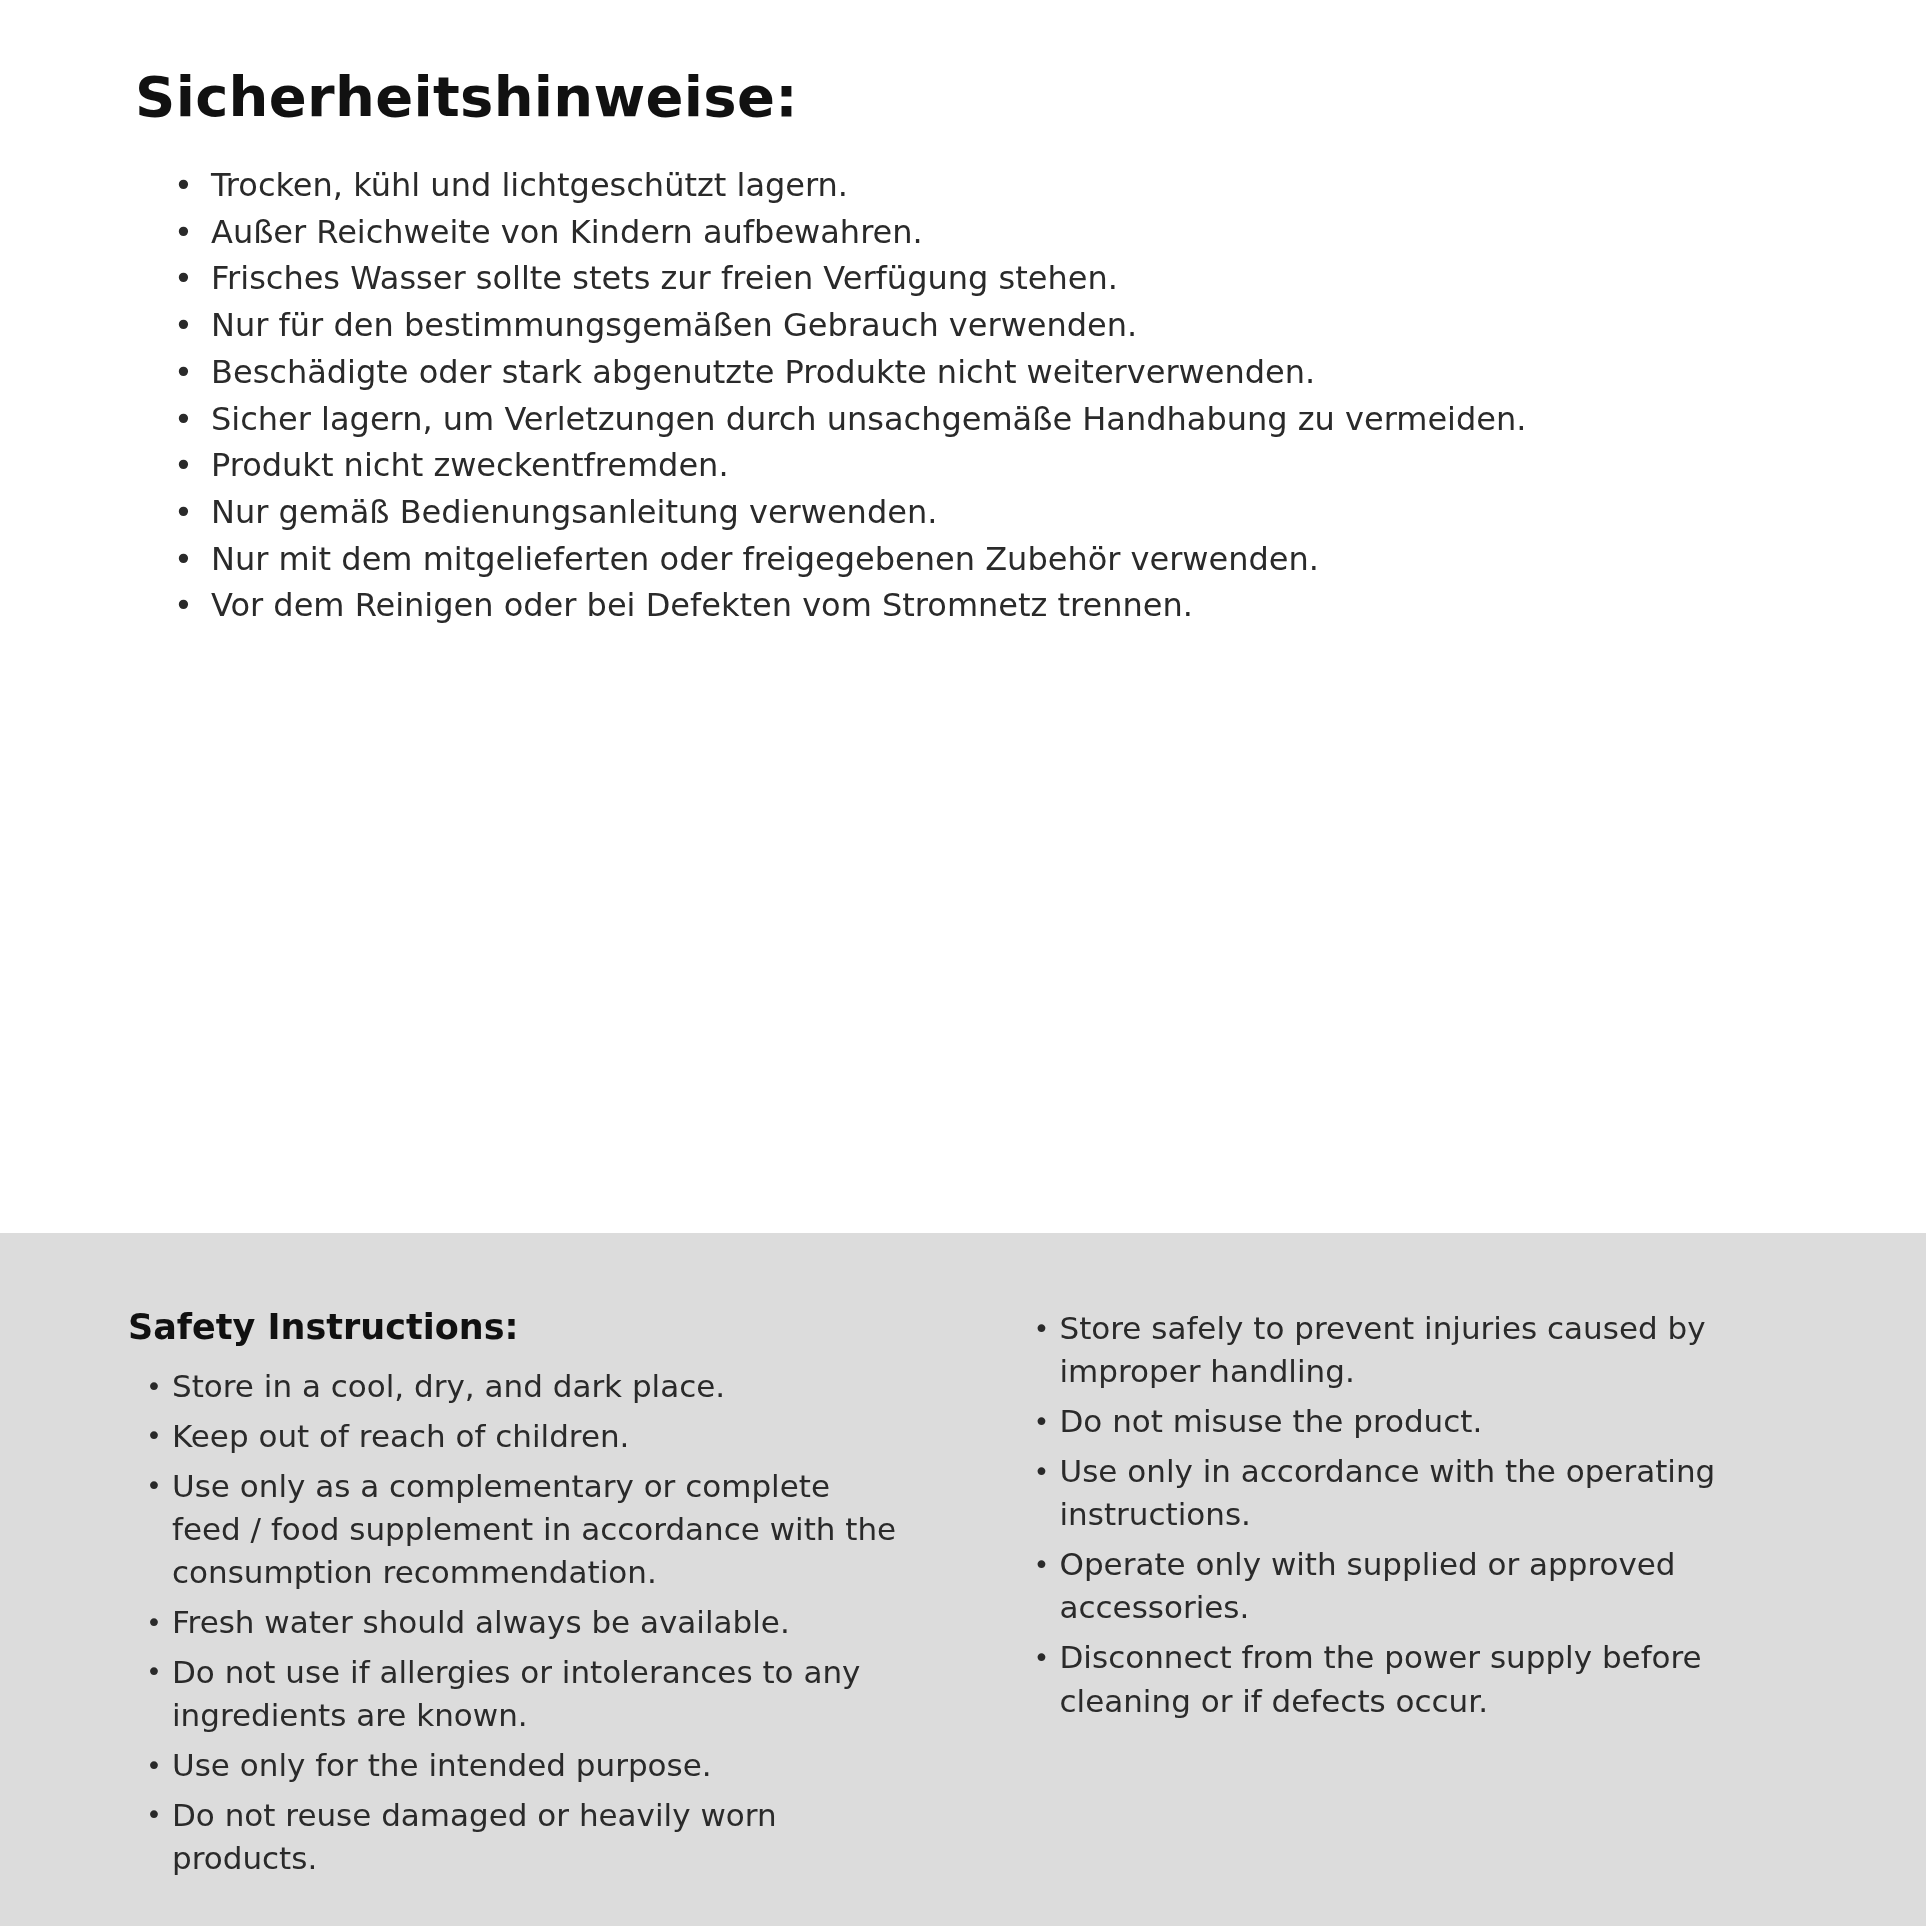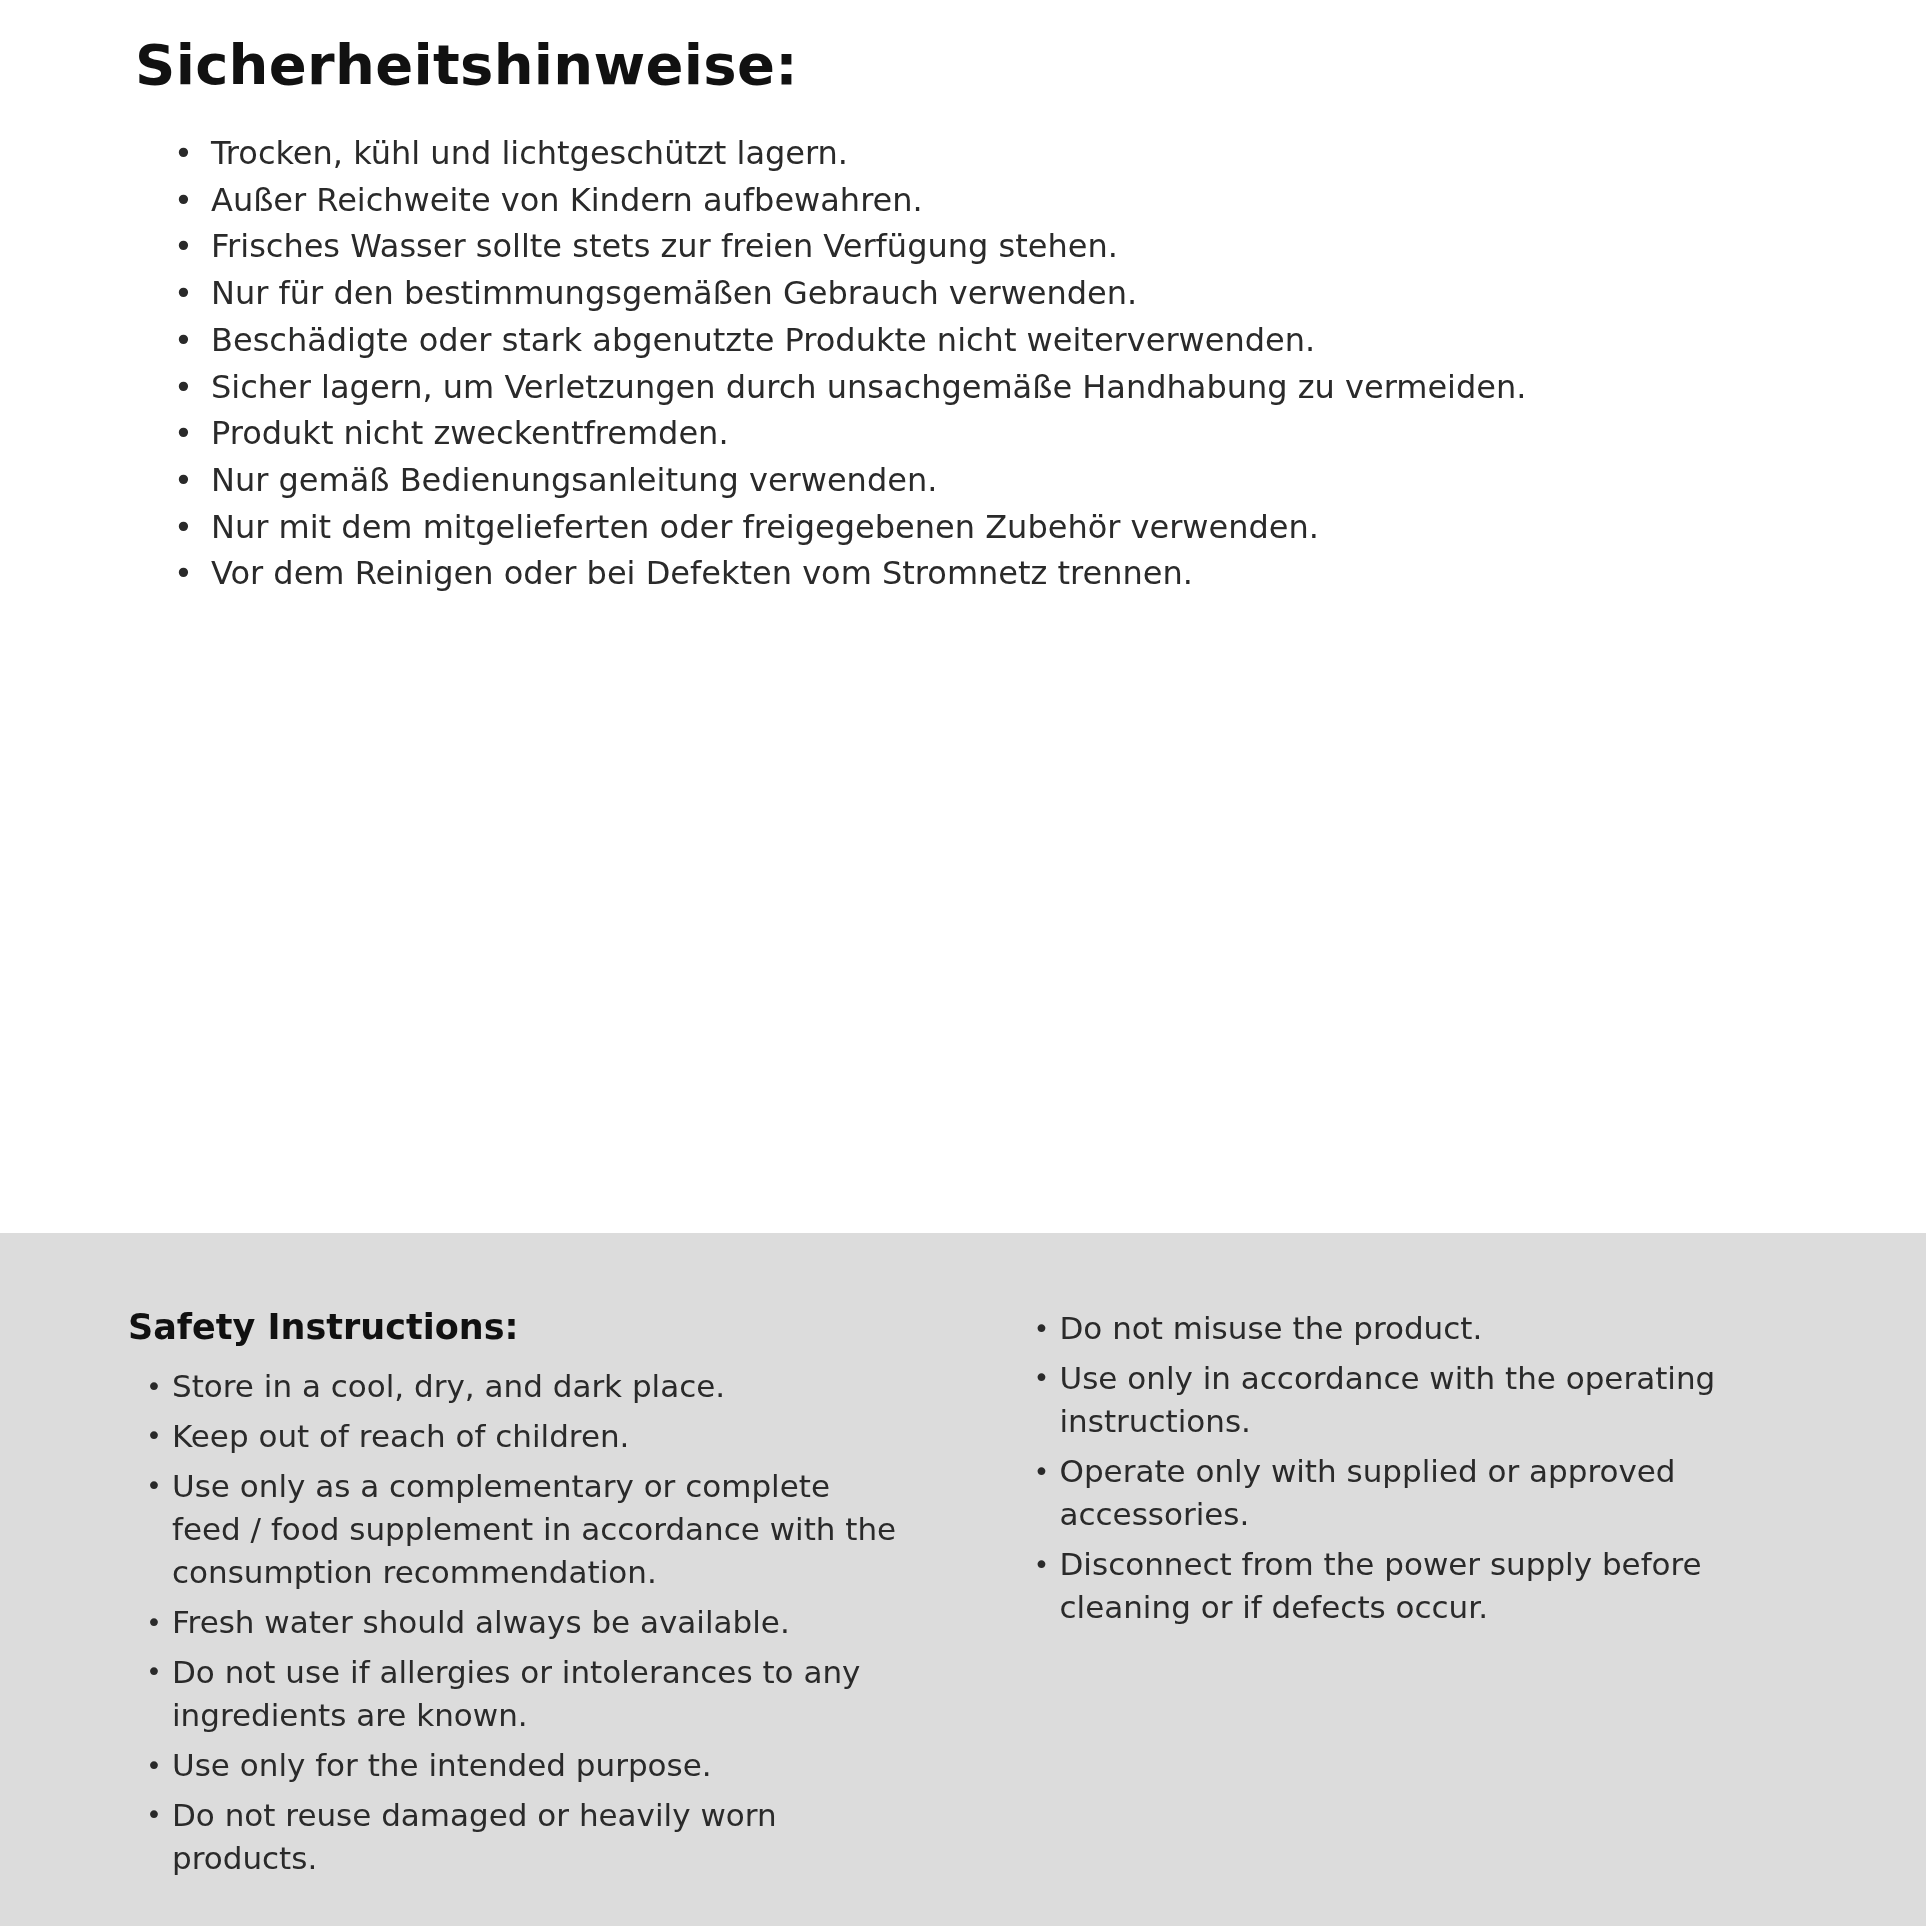--- a/index.html
+++ b/index.html
@@ -13,21 +13,21 @@
   .page {
     width: 1926px;
     height: 1926px;
     display: flex;
     flex-direction: column;
   }
   
   .section-de {
     height: 1310px;
     background: #ffffff;
-    padding: 32px 116px 0 135px;
+    padding: 64px 116px 0 135px;
   }
   .de-title {
     font-size: 56px;
     font-weight: 700;
     color: #111111;
     letter-spacing: 0.3px;
     margin-bottom: 33px;
   }
   ul.bullets {
     list-style: none;
@@ -118,20 +118,21 @@
           <li>Keep out of reach of children.</li>
           <li>Use only as a complementary or complete feed / food supplement in accordance with the consumption recommendation.</li>
           <li>Fresh water should always be available.</li>
           <li>Do not use if allergies or intolerances to any ingredients are known.</li>
           <li>Use only for the intended purpose.</li>
           <li>Do not reuse damaged or heavily worn products.</li>
         </ul>
     </div>
     <div class="en-col en-col-right">
       <ul class="bullets">
+          <li>Store safely to prevent injuries caused by improper handling.</li>
           <li>Do not misuse the product.</li>
           <li>Use only in accordance with the operating instructions.</li>
           <li>Operate only with supplied or approved accessories.</li>
           <li>Disconnect from the power supply before cleaning or if defects occur.</li>
         </ul>
     </div>
   </div>
 
 </div>
 

